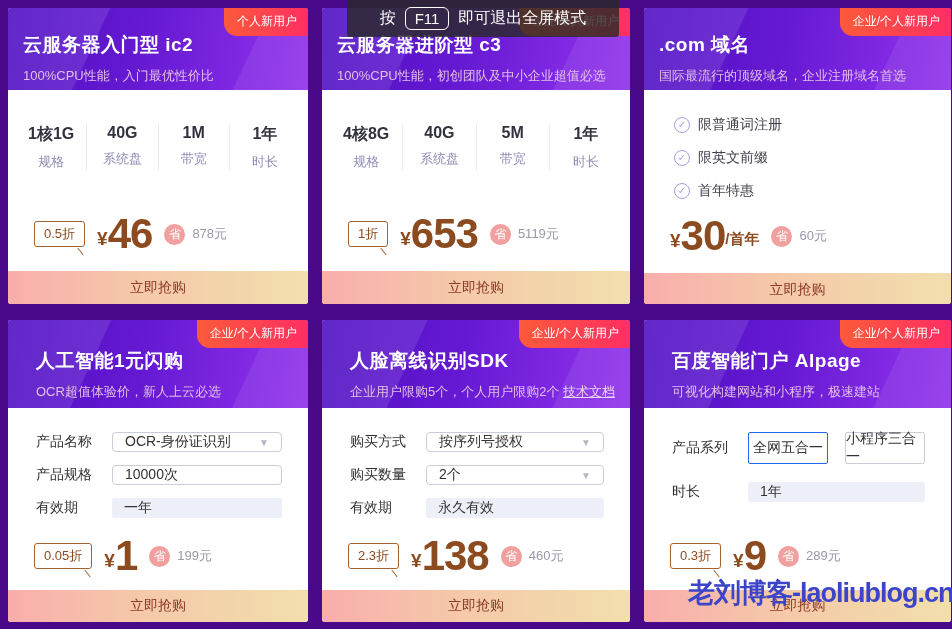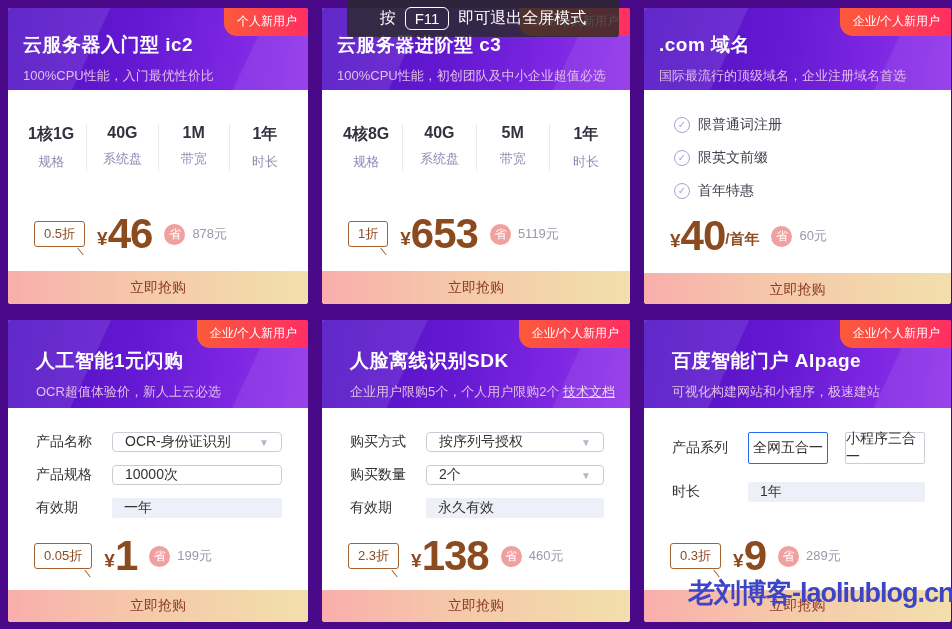--- a/index.html
+++ b/index.html
@@ -211,21 +211,21 @@
             <span class="check-icon">✓</span>
             <span>限英文前缀</span>
           </div>
         <div class="feature">
             <span class="check-icon">✓</span>
             <span>首年特惠</span>
           </div>
       </div>
       <div class="price-row">
         <span class="currency">¥</span>
-        <span class="price-num">40</span>
+        <span class="price-num">30</span>
         <span class="price-suffix">/首年</span>
         <span class="save-icon">省</span>
         <span class="save-text">60元</span>
       </div>
       <button class="cta">立即抢购</button>
     </div>
   </div>
 
   <div class="card row2">
     <div class="card-header">

